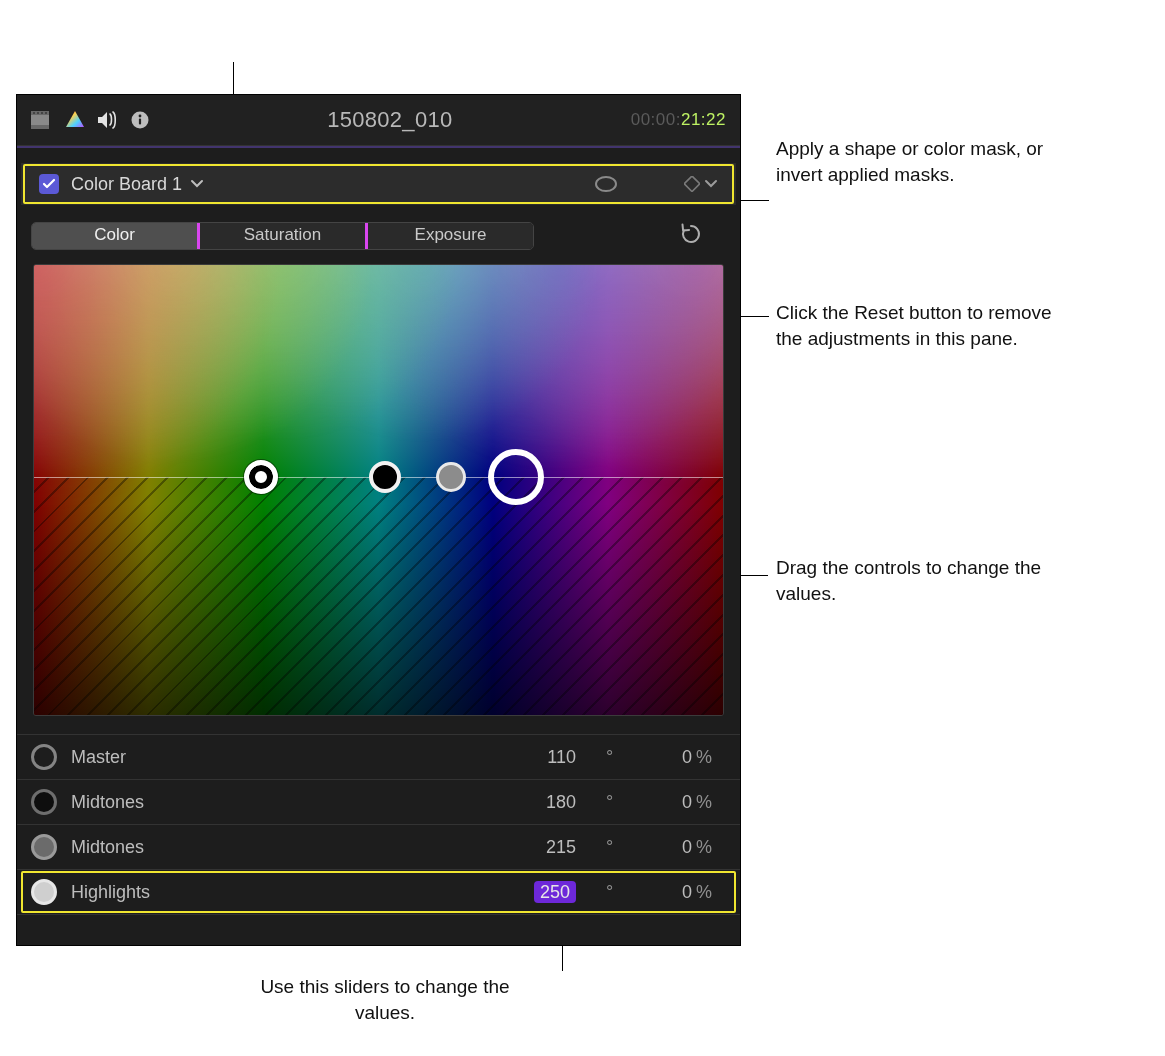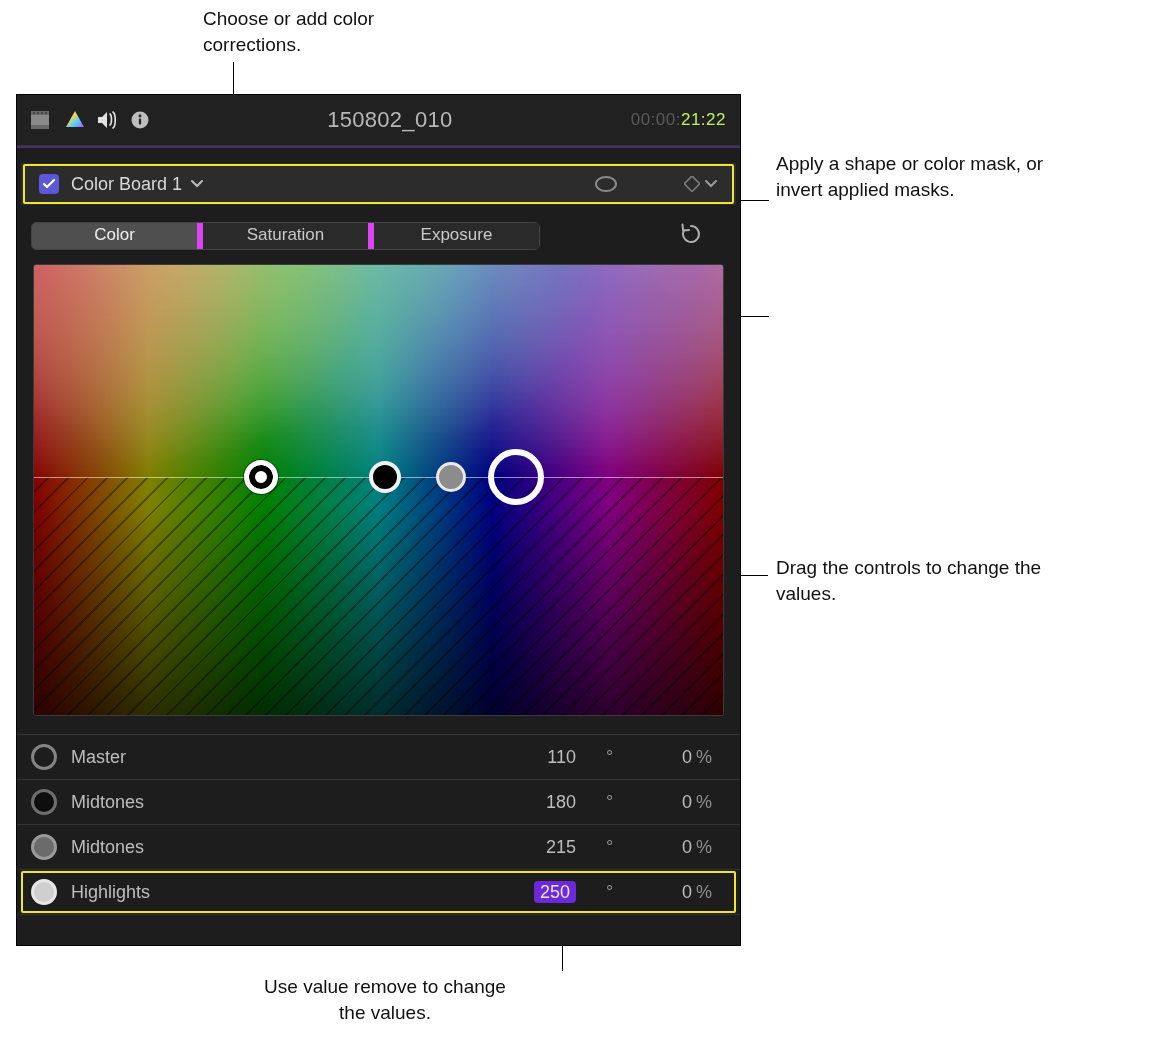--- a/index.html
+++ b/index.html
@@ -143,21 +143,21 @@
     border-radius: 5px;
     overflow: hidden;
   }
   .seg-btn {
     width: 165px;
     text-align: center;
     font-size: 17px;
     padding: 2px 0 4px 0;
     color: #c9c9c9;
     background: #2a2a2a;
-    border-right: 6px solid #d946ef;
+    border-right: 3px solid #d946ef;
   }
   .seg-btn:last-child { border-right: none; }
   .seg-btn.active { background: #4f4f4f; color: #f0f0f0; }
   .reset-btn {
     position: absolute;
     right: 32px;
     top: 3px;
     width: 24px;
     height: 24px;
   }
@@ -298,35 +298,35 @@
   }
 
   
   .ic { display:block; }
 </style>
 </head>
 <body>
 
 <div class="stage">
 
-  <div class="callout" style="left:203px; top:6px; width:250px;">Choose or add color corrections.</div>
   <div class="callout-line" style="left:233px; top:62px; width:1px; height:110px;"></div>
 
-  <div class="callout" style="left:776px; top:151px; width:275px;">Apply a shape or color mask, or invert applied masks.</div>
+  <div class="callout" style="left:776px; top:136px; width:275px;">Apply a shape or color mask, or invert applied masks.</div>
   <div class="callout-line" style="left:591px; top:200px; width:1px; height:15px;"></div>
   <div class="callout-line" style="left:591px; top:200px; width:178px; height:1px;"></div>
 
+  <div class="callout" style="left:776px; top:300px; width:280px;">Click the Reset button to remove the adjustments in this pane.</div>
   <div class="callout-line" style="left:711px; top:256px; width:1px; height:60px;"></div>
   <div class="callout-line" style="left:711px; top:316px; width:58px; height:1px;"></div>
 
   <div class="callout" style="left:776px; top:555px; width:280px;">Drag the controls to change the values.</div>
   <div class="callout-line" style="left:520px; top:525px; width:1px; height:50px;"></div>
   <div class="callout-line" style="left:520px; top:575px; width:248px; height:1px;"></div>
 
-  <div class="callout" style="left:260px; top:974px; width:250px; text-align:center;">Use value remove to change the values.</div>
+  <div class="callout" style="left:260px; top:974px; width:250px; text-align:center;">Use this sliders to change the values.</div>
   <div class="callout-line" style="left:562px; top:933px; width:1px; height:38px;"></div>
 
   <div class="panel">
 
     <div class="panel-header">
       <div class="hdr-icons">
         <span>
           <svg class="ic" width="22" height="18" viewBox="0 0 22 18">
               <rect x="0" y="2" width="18" height="14" rx="1" fill="#8a8a8a"></rect>
               <rect x="0" y="0" width="18" height="4" fill="#696969"></rect>

